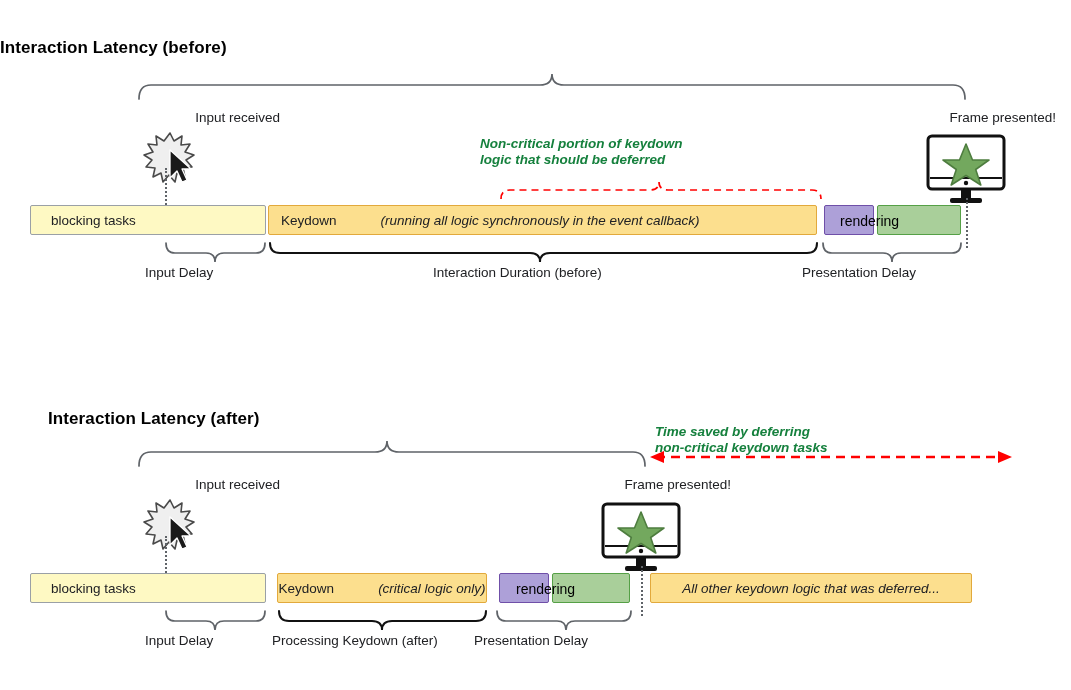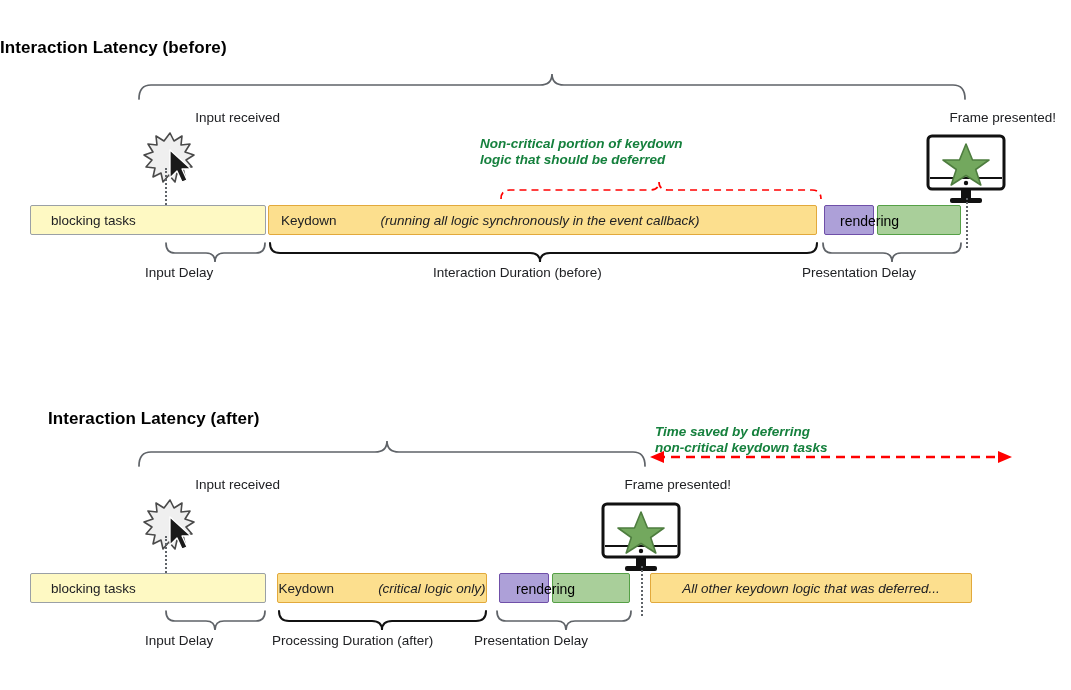--- a/index.html
+++ b/index.html
@@ -239,16 +239,16 @@
 
   <div class="bar bar-green" style="left:552px;top:573px;width:78px;"></div>
 
   <div class="bar-label-overlay" style="left:516px;top:581px;">rendering</div>
 
   <div class="bar bar-deferred" style="left:650px;top:573px;width:322px;">
     <span>All other keydown logic that was deferred...</span>
   </div>
 
   <div class="abs phase-label" style="left:145px;top:633px;width:140px;">Input Delay</div>
-  <div class="abs phase-label" style="left:272px;top:633px;width:220px;">Processing Duration (after)</div>
+  <div class="abs phase-label" style="left:272px;top:633px;width:220px;">Processing Keydown (after)</div>
   <div class="abs phase-label" style="left:474px;top:633px;width:192px;">Presentation Delay</div>
 
 </div>
 
 </body></html>

